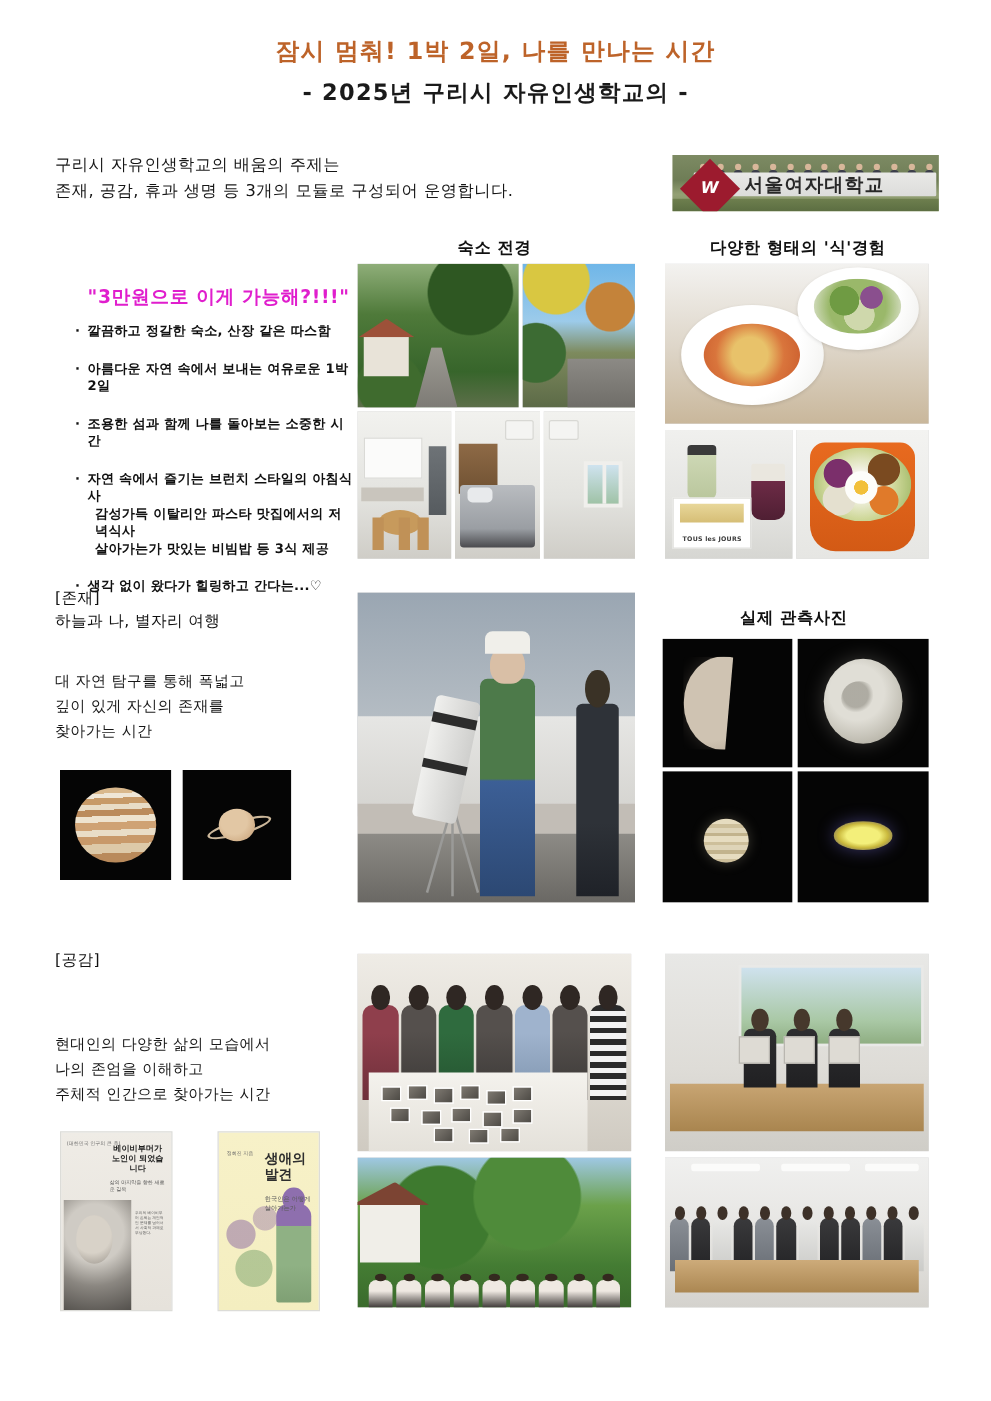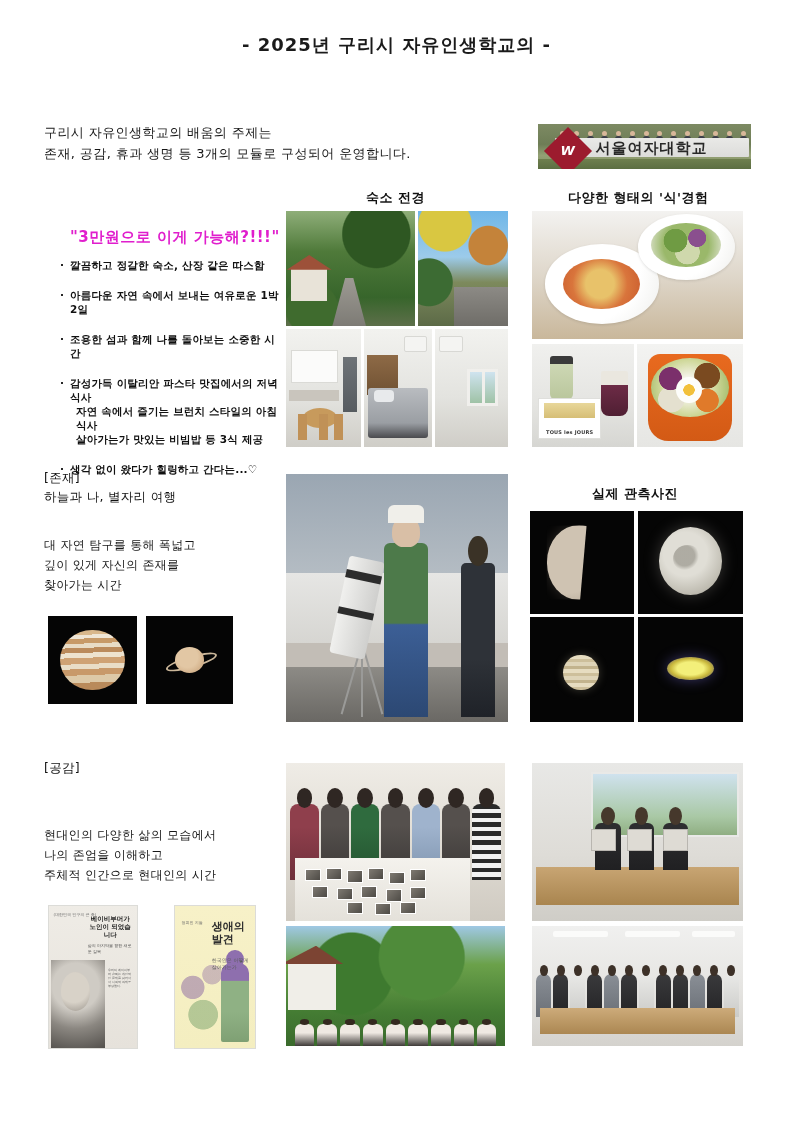--- a/index.html
+++ b/index.html
@@ -630,20 +630,21 @@
     font-size:12px;
     line-height:20px;
     color:#171717;
     letter-spacing:.3px;
   }
 </style>
 </head>
 <body>
 
 <div class="title-block">
+  <div class="title-main">잠시 멈춰! 1박 2일, 나를 만나는 시간</div>
   <div class="title-sub">- 2025년 구리시 자유인생학교의 -</div>
 </div>
 
 <div class="intro">
   <div>구리시 자유인생학교의 배움의 주제는</div>
   <div>존재, 공감, 휴과 생명 등 3개의 모듈로 구성되어 운영합니다.</div>
 </div>
 
 <div class="logo-photo">
   <div class="logo-sky"></div>
@@ -682,22 +683,22 @@
   <div class="promo-item">
     <span class="dot">·</span>
     <span class="ln">아름다운 자연 속에서 보내는 여유로운 1박2일</span>
   </div>
   <div class="promo-item">
     <span class="dot">·</span>
     <span class="ln">조용한 섬과 함께 나를 돌아보는 소중한 시간</span>
   </div>
   <div class="promo-item">
     <span class="dot">·</span>
+    <span class="ln">자연 속에서 즐기는 브런치 스타일의 아침식사</span>
     <span class="ln">감성가득 이탈리안 파스타 맛집에서의 저녁식사</span>
-    <span class="ln">자연 속에서 즐기는 브런치 스타일의 아침식사</span>
     <span class="ln">살아가는가 맛있는 비빔밥 등 3식 제공</span>
   </div>
   <div class="promo-item">
     <span class="dot">·</span>
     <span class="ln">생각 없이 왔다가 힐링하고 간다는...♡</span>
   </div>
 </div>
 
 <div class="ph" style="top:211px; left:286px; width:129px; height:115px;">
   <div class="forest"></div>
@@ -815,21 +816,21 @@
   <div class="space-bg"></div>
     <div class="saturn-sm"></div>
 </div>
 
 <div class="mod-head" style="top:758px; left:44px;">
   <div>[공감]</div>
 </div>
 <div class="mod-body" style="top:825px; left:44px;">
   <div>현대인의 다양한 삶의 모습에서</div>
   <div>나의 존엄을 이해하고</div>
-  <div>주체적 인간으로 현대인의 시간</div>
+  <div>주체적 인간으로 찾아가는 시간</div>
 </div>
 
 <div class="book book-a" style="top:905px; left:48px; width:88px; height:142px;">
   <div class="ba-top">(대한민국 인구의 큰 축)</div>
   <div class="ba-title">베이비부머가 노인이 되었습니다</div>
   <div class="ba-sub">삶의 마지막을 향한 새로운 길목</div>
   <div class="ba-text">우리의 베이비부머 은퇴는 개인적인 문제를 넘어서서 사회적 과제로 부상했다.</div>
   <div class="ba-portrait"></div>
 </div>
 <div class="book book-b" style="top:905px; left:158px; width:80px; height:142px;margin-left:16px;">

